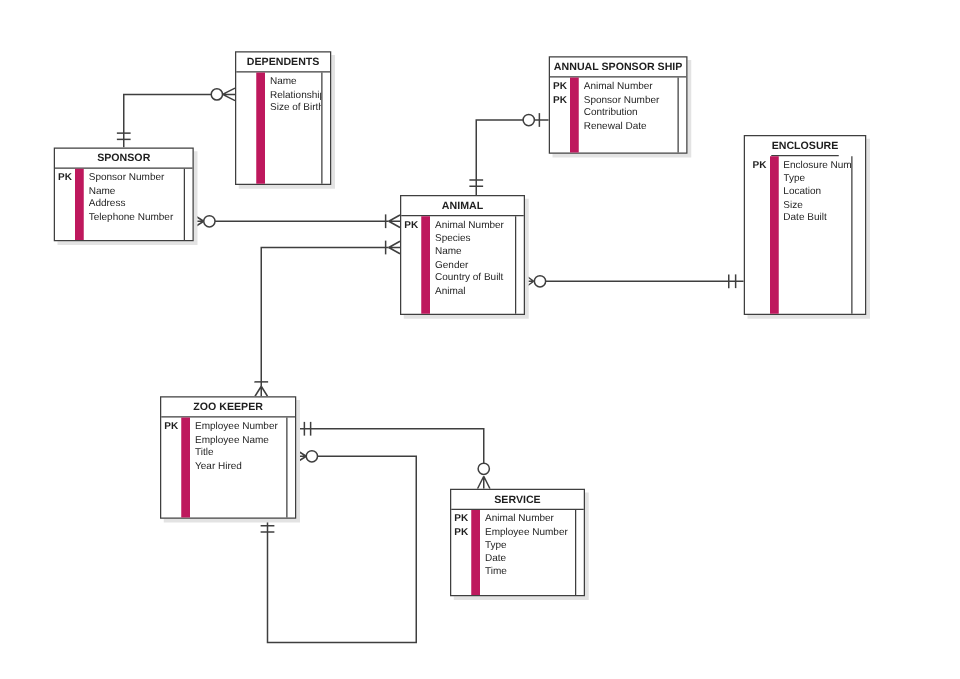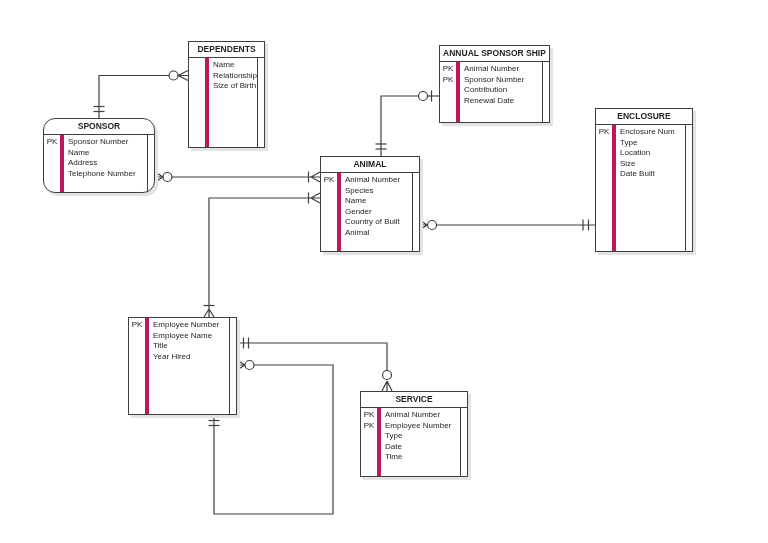--- a/index.html
+++ b/index.html
@@ -30,23 +30,24 @@
     font-weight: bold;
     color: #1f1f1f;
     border-bottom: 1px solid #3f3f3f;
     white-space: nowrap;
     overflow: hidden;
     flex: 0 0 auto;
   }
   .entity-body { display: flex; flex: 1 1 auto; min-height: 0; }
   .pk-col {
     flex: 0 0 16px;
-    border-right: 4px solid #be185d;
+    border-right: 7px solid #be185d;
     padding-top: 2px;
     text-align: center;
+    font-weight: bold;
   }
   .fields-col {
     flex: 1 1 auto;
     padding: 2px 0 13px 4px;
     min-width: 0;
   }
   .end-col { flex: 0 0 6px; border-left: 1px solid #3f3f3f; }
   .row {
     height: 10.6px;
     line-height: 10.6px;
@@ -129,21 +130,21 @@
       <div class="pk-col"></div>
       <div class="fields-col">
         <div class="row">Name</div>
         <div class="row">Relationship</div>
         <div class="row">Size of Birth</div>
       </div>
       <div class="end-col"></div>
     </div>
   </div>
 
-  <div class="entity" style="left:43px; top:118px; width:112px; height:75px;border-radius:12px;">
+  <div class="entity" style="left:43px; top:118px; width:112px; height:75px;">
     <div class="entity-title">SPONSOR</div>
     <div class="entity-body">
       <div class="pk-col">
         <div class="row">PK</div>
       </div>
       <div class="fields-col">
         <div class="row">Sponsor Number</div>
         <div class="row">Name</div>
         <div class="row">Address</div>
         <div class="row">Telephone Number</div>
@@ -180,38 +181,39 @@
         <div class="row">Species</div>
         <div class="row">Name</div>
         <div class="row">Gender</div>
         <div class="row">Country of Built</div>
         <div class="row">Animal</div>
       </div>
       <div class="end-col"></div>
     </div>
   </div>
 
-  <div class="entity" style="left:595px; top:108px; width:98px; height:144px;">
+  <div class="entity" style="left:595px; top:108px; width:98px; height:144px;align-items:center;">
     <div class="entity-title">ENCLOSURE</div>
     <div class="entity-body">
       <div class="pk-col">
         <div class="row">PK</div>
       </div>
       <div class="fields-col">
         <div class="row">Enclosure Num</div>
         <div class="row">Type</div>
         <div class="row">Location</div>
         <div class="row">Size</div>
         <div class="row">Date Built</div>
       </div>
       <div class="end-col"></div>
     </div>
   </div>
 
   <div class="entity" style="left:128px; top:317px; width:109px; height:98px;">
+    <div class="entity-title">ZOO KEEPER</div>
     <div class="entity-body">
       <div class="pk-col">
         <div class="row">PK</div>
       </div>
       <div class="fields-col">
         <div class="row">Employee Number</div>
         <div class="row">Employee Name</div>
         <div class="row">Title</div>
         <div class="row">Year Hired</div>
       </div>

